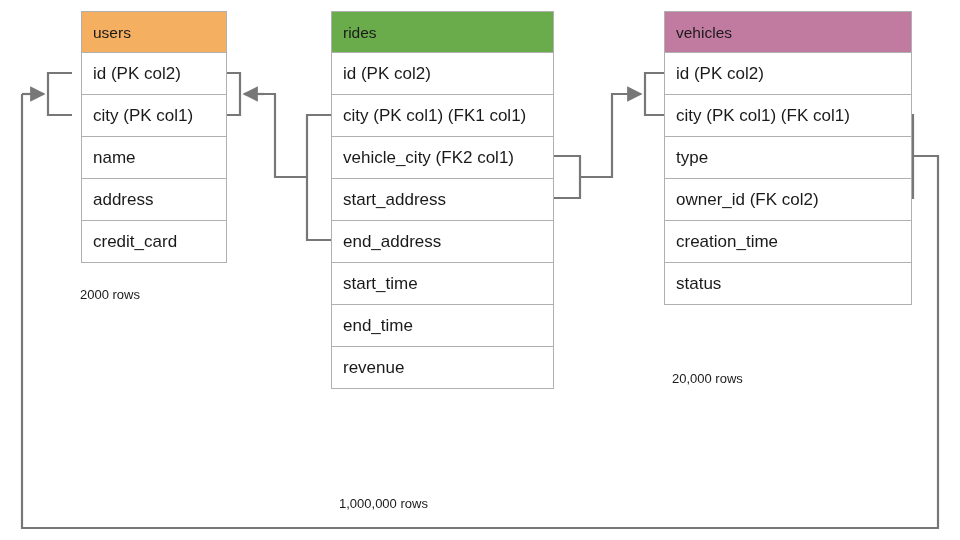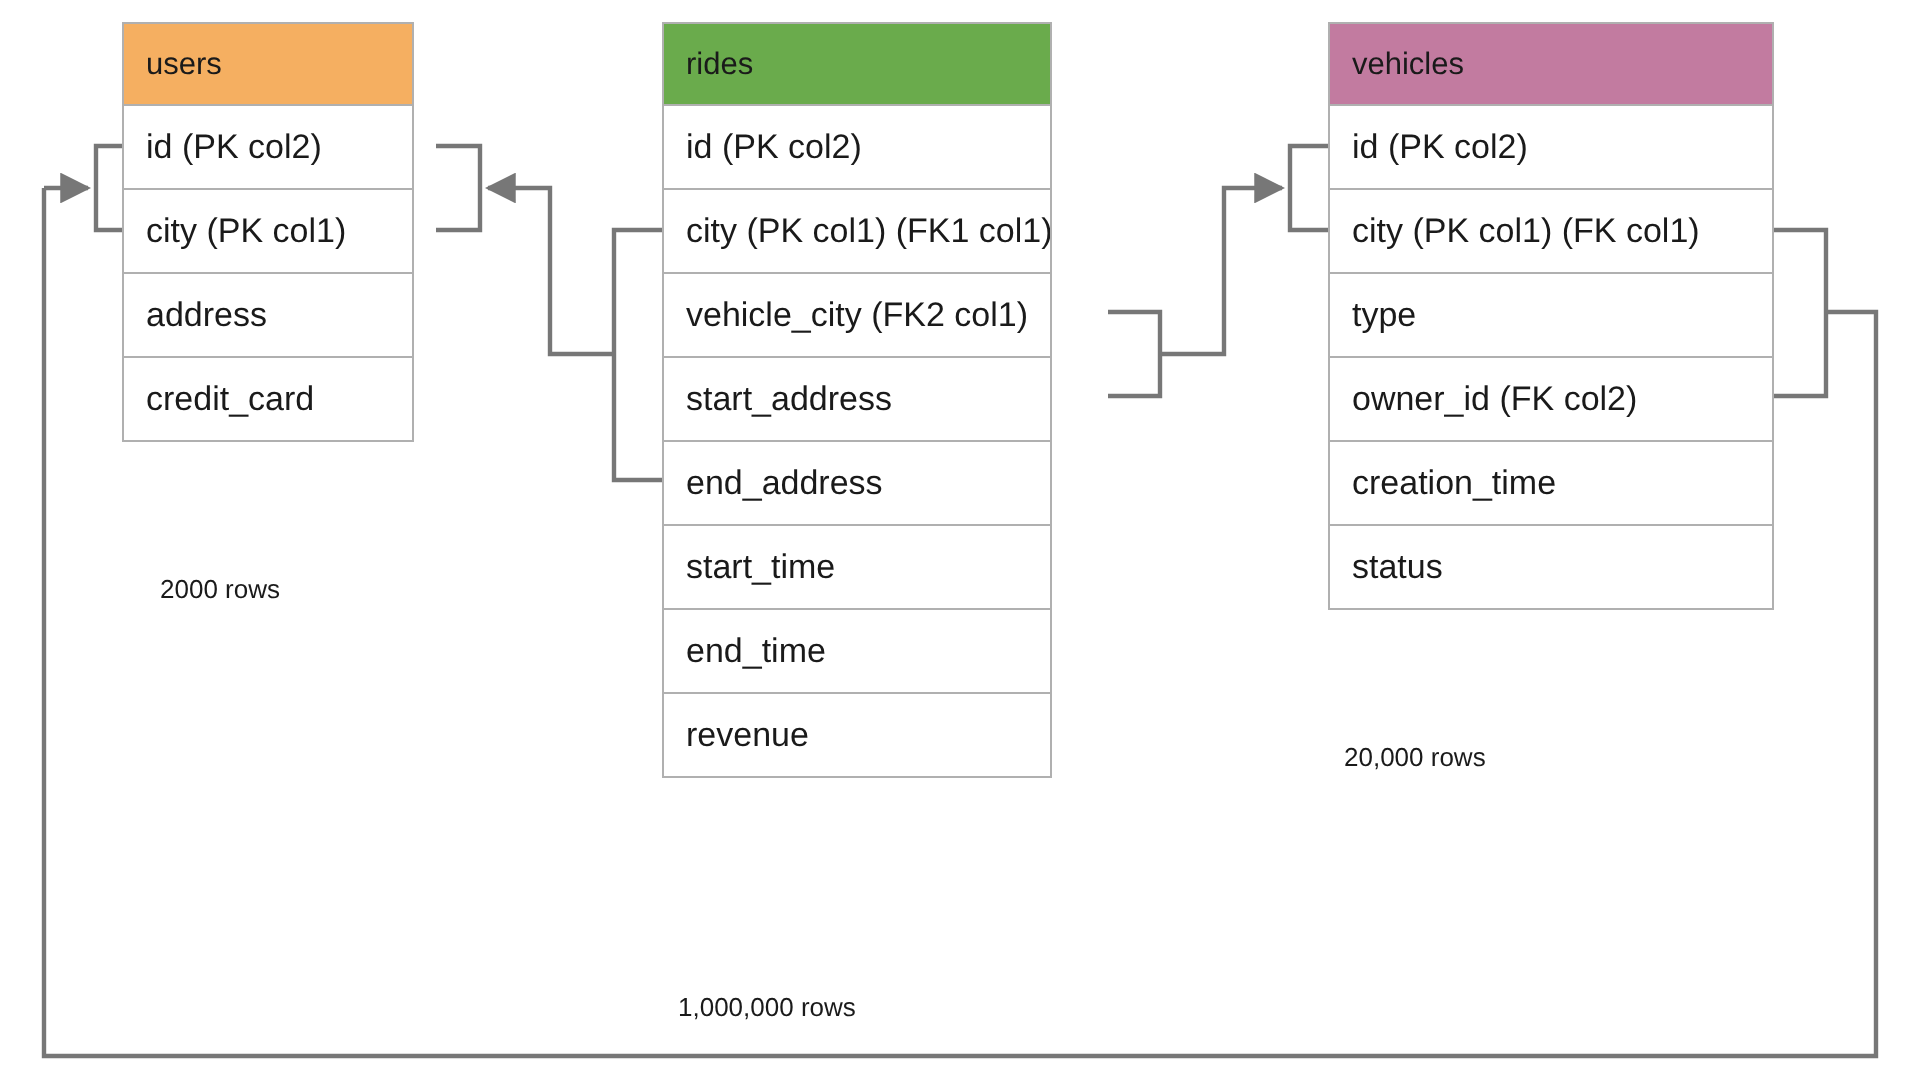--- a/index.html
+++ b/index.html
@@ -97,43 +97,44 @@
       <path d="M 554 156 L 580 156 L 580 198 L 554 198"></path>
       <path d="M 580 177 L 612 177 L 612 94 L 641 94" marker-end="url(#arrow-right)"></path>
 
       <path d="M 664 73 L 645 73 L 645 115 L 664 115"></path>
 
       <path d="M 887 115 L 913 115 L 913 198 L 887 198"></path>
       <path d="M 913 156 L 938 156 L 938 528 L 22 528 L 22 94"></path>
     </g>
   </svg>
 
-  <div class="table-box" style="left:61px; top:11px; width:146px;">
+  <div class="table-box" style="left:81px; top:11px; width:146px;">
     <div class="table-header" style="background-color: rgb(245, 175, 97);">users</div>
     <div class="table-row">id (PK col2)</div>
     <div class="table-row">city (PK col1)</div>
+    <div class="table-row">name</div>
     <div class="table-row">address</div>
     <div class="table-row">credit_card</div>
   </div>
   <div class="row-count" style="left:80px; top:270px;">2000 rows</div>
 
-  <div class="table-box" style="left:331px; top:11px; width:195px;">
+  <div class="table-box" style="left:331px; top:11px; width:223px;">
     <div class="table-header" style="background-color: rgb(106, 171, 76);">rides</div>
     <div class="table-row">id (PK col2)</div>
     <div class="table-row">city (PK col1) (FK1 col1)</div>
     <div class="table-row">vehicle_city (FK2 col1)</div>
     <div class="table-row">start_address</div>
     <div class="table-row">end_address</div>
     <div class="table-row">start_time</div>
     <div class="table-row">end_time</div>
     <div class="table-row">revenue</div>
   </div>
   <div class="row-count" style="left:339px; top:479px;">1,000,000 rows</div>
 
-  <div class="table-box" style="left:664px; top:11px; width:223px;">
+  <div class="table-box" style="left:664px; top:11px; width:248px;">
     <div class="table-header" style="background-color: rgb(194, 123, 160);">vehicles</div>
     <div class="table-row">id (PK col2)</div>
     <div class="table-row">city (PK col1) (FK col1)</div>
     <div class="table-row">type</div>
     <div class="table-row">owner_id (FK col2)</div>
     <div class="table-row">creation_time</div>
     <div class="table-row">status</div>
   </div>
   <div class="row-count" style="left:672px; top:354px;">20,000 rows</div>
 

